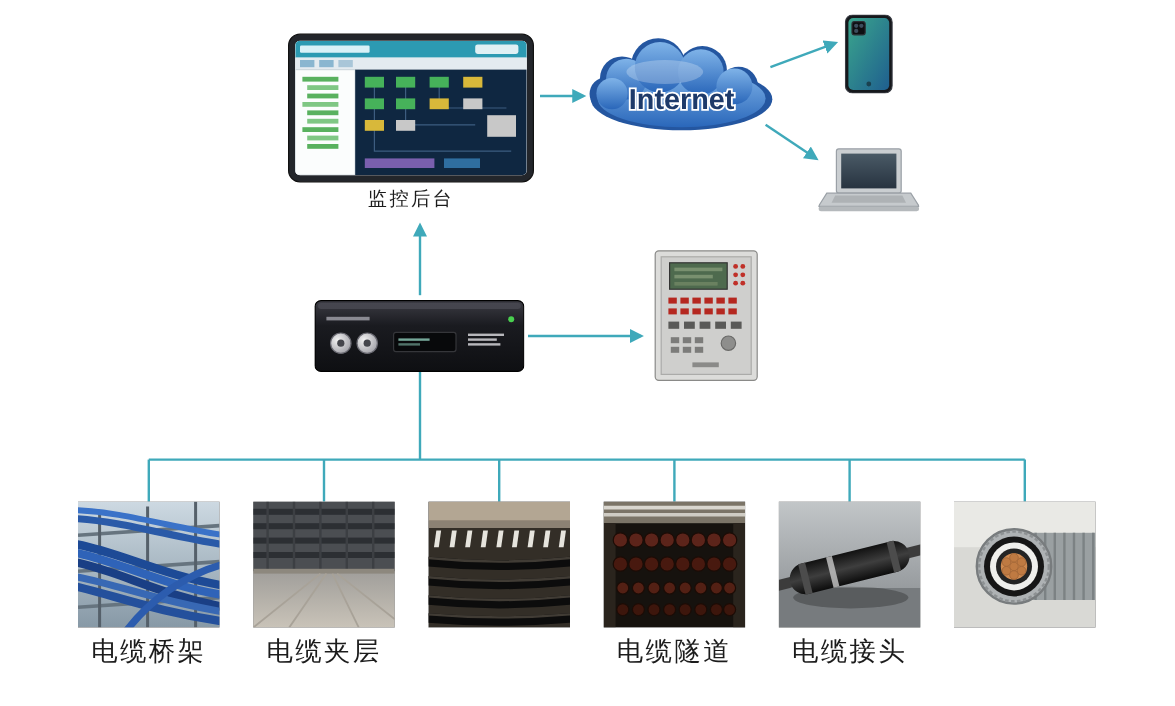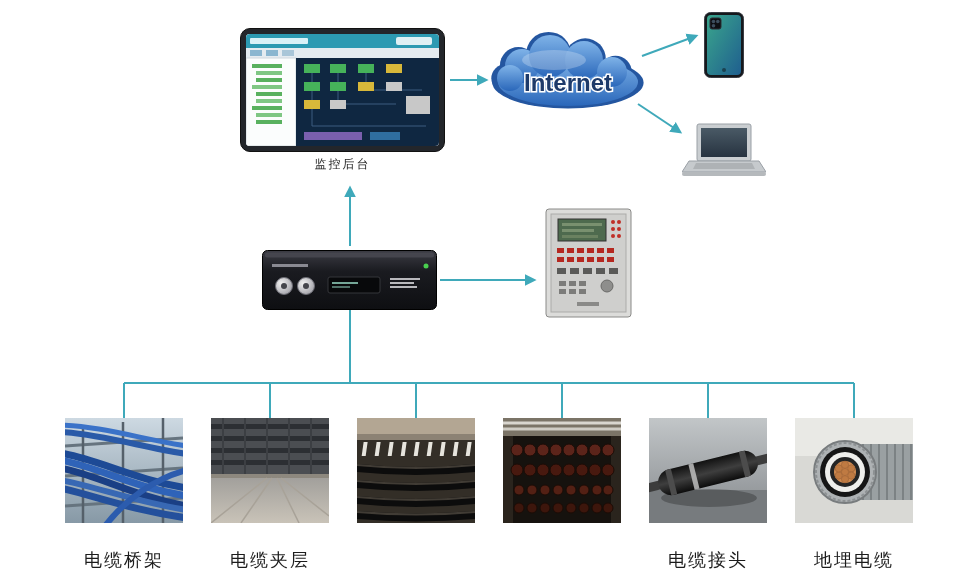--- a/index.html
+++ b/index.html
@@ -9,21 +9,21 @@
     --connector:#3fa9ba;
     --cloud-text:#1d3a6a;
     --label-text:#1c1c1c;
   }
   .canvas{ position:relative; width:979px; height:588px; background:#fff; overflow:hidden; margin:0 auto; }
 
   .connectors{ position:absolute; left:0; top:0; width:979px; height:588px; }
   .conn{ stroke:var(--connector); stroke-width:2; fill:none; }
   #arrowhead path{ fill:var(--connector); }
 
-  .node-label{ position:absolute; text-align:center; font-size:12px; letter-spacing:2px; color:var(--label-text); }
+  .node-label{ position:absolute; text-align:center; font-size:16px; letter-spacing:2px; color:var(--label-text); }
 
   
   .monitor{ position:absolute; left:240px; top:28px; width:205px; height:124px;
             background:#23262b; border:1px solid #111; border-radius:10px; padding:5px; }
   .monitor-screen{ width:100%; height:100%; border-radius:4px; overflow:hidden; background:#f2f5f7; }
   .monitor-screen svg{ display:block; width:100%; height:100%; }
 
   
   .cloud{ position:absolute; left:492px; top:28px; width:152px; height:84px; }
   .cloud svg{ display:block; width:100%; height:100%; overflow:visible; }
@@ -40,21 +40,21 @@
   .host svg{ display:block; width:100%; height:100%; }
 
   
   .firepanel{ position:absolute; left:545px; top:208px; width:87px; height:110px; }
   .firepanel svg{ display:block; width:100%; height:100%; }
 
   
   .endpoint{ position:absolute; top:418px; width:118px; }
   .endpoint .photo{ width:118px; height:105px; overflow:hidden; background:#888; }
   .endpoint .photo svg{ display:block; width:118px; height:105px; }
-  .endpoint figcaption{ margin-top:25px; text-align:center; font-size:18px; letter-spacing:2px; color:var(--label-text); }
+  .endpoint figcaption{ margin-top:5px; text-align:center; font-size:22px; letter-spacing:2px; color:var(--label-text); }
 </style>
 </head>
 <body>
 
 <div class="canvas">
 
   <svg class="connectors" viewBox="0 0 979 588">
     <defs>
       <marker id="arrowhead" viewBox="0 0 10 10" refX="7" refY="5" markerWidth="6.5" markerHeight="6.5" orient="auto">
         <path d="M0,0.5 L9,5 L0,9.5 Z"></path>
@@ -430,20 +430,21 @@
               <circle cx="42" cy="90" r="5"></circle>
             <circle cx="55" cy="90" r="5"></circle>
               <circle cx="68" cy="90" r="5"></circle>
               <circle cx="81" cy="90" r="5"></circle>
             <circle cx="94" cy="90" r="5"></circle>
               <circle cx="105" cy="90" r="5"></circle>
           </g>
         </g>
       </svg>
     </div>
+    <figcaption>电缆隧道</figcaption>
   </figure>
 
   <figure class="endpoint" style="left:649px;">
     <div class="photo">
       <svg viewBox="0 0 118 105">
         <defs>
           <linearGradient id="e5g" x1="0" y1="0" x2="0" y2="1">
             <stop offset="0" stop-color="#c2c6c8"></stop>
             <stop offset="1" stop-color="#84888c"></stop>
           </linearGradient>
@@ -494,16 +495,15 @@
           <circle cx="50" cy="54" r="3.6"></circle>
           <circle cx="50" cy="46.8" r="3.6"></circle>
             <circle cx="56.3" cy="50.4" r="3.6"></circle>
           <circle cx="56.3" cy="57.6" r="3.6"></circle>
             <circle cx="50" cy="61.2" r="3.6"></circle>
           <circle cx="43.7" cy="57.6" r="3.6"></circle>
             <circle cx="43.7" cy="50.4" r="3.6"></circle>
         </g>
       </svg>
     </div>
-    <figcaption>地埋电缆</figcaption>
   </figure>
 
 </div>
 
 </body></html>

